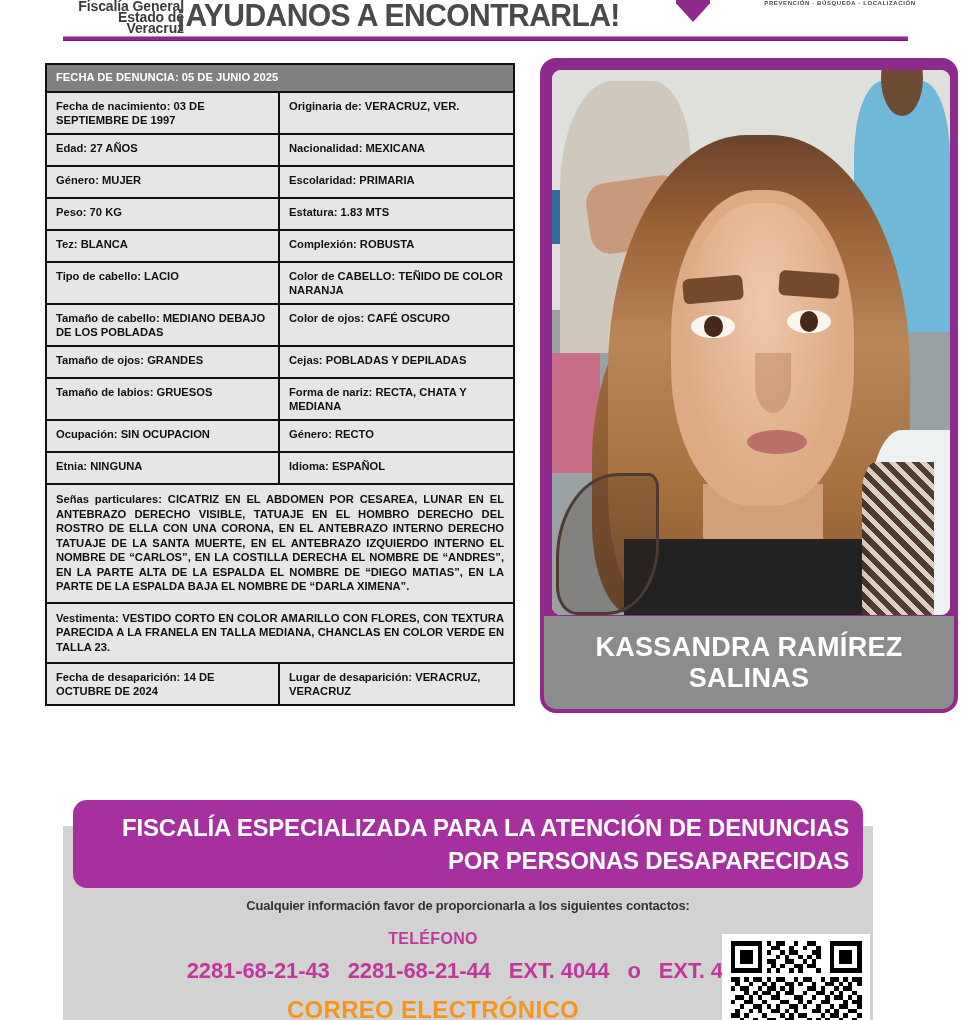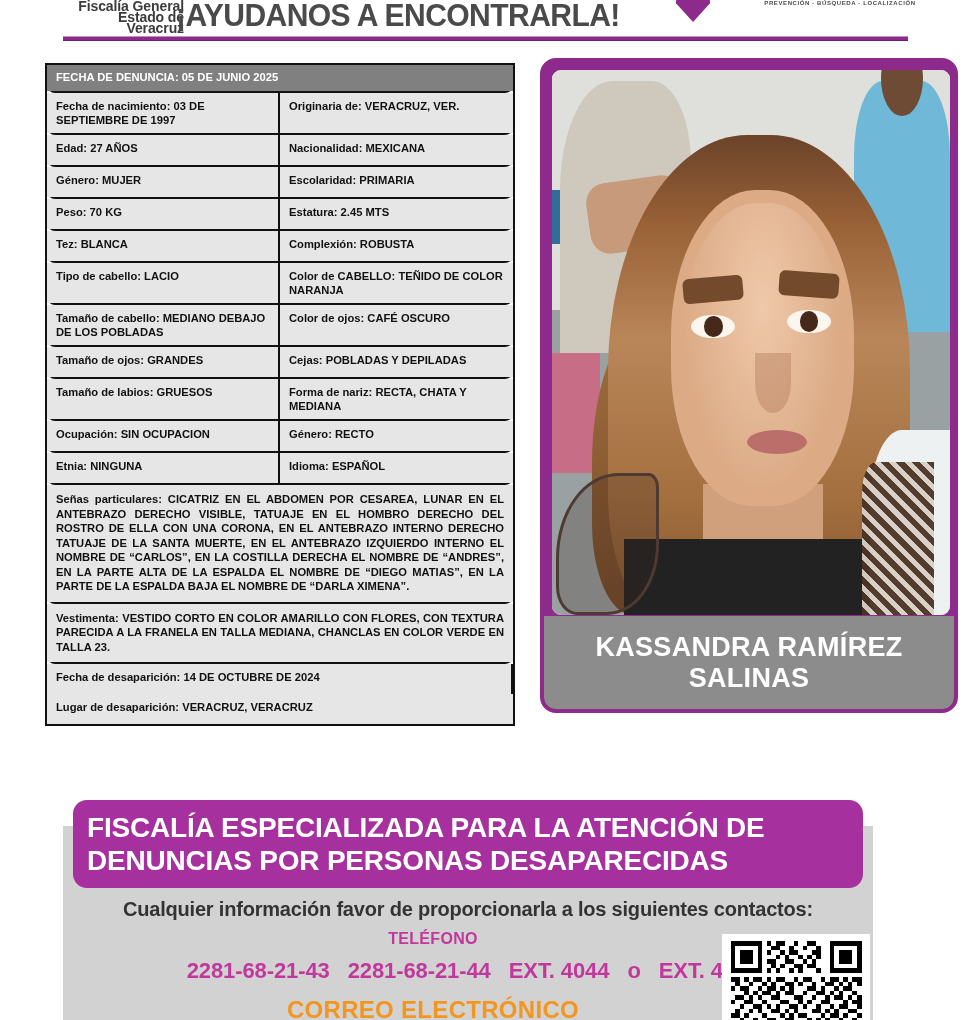--- a/index.html
+++ b/index.html
@@ -40,22 +40,22 @@
   .divider {
     position: absolute; left: 63px; top: 36px; width: 845px; height: 5px;
     background: #8e2a8b; border-top: 1px solid #c08fc0; border-bottom: 1px solid #6d1f6b;
   }
 
   
   .table-wrap {
     position: absolute; left: 45px; top: 63px; width: 470px;
     border: 2px solid #111;
   }
-  .trow { display: flex; width: 100%; border-bottom: 2px solid #111; border-radius: 8px; }
-  .trow:last-child { border-bottom: none; flex-direction: column; }
+  .trow { display: flex; width: 100%; border-bottom: 2px solid #111; }
+  .trow:last-child { border-bottom: none; }
   .tcell {
     background: #e6e6e6; color: #111;
     font-size: 11.2px; font-weight: bold;
     padding: 6px 8px 6px 9px; line-height: 14px;
     flex: 0 0 50%; min-height: 30px;
   }
   .tcell.left { border-right: 2px solid #111; }
   .tcell.full { flex: 0 0 100%; border-right: none; }
   .trow.header-row .tcell {
     background: #808080; color: #ffffff; min-height: 26px;
@@ -146,26 +146,26 @@
   .contact-panel {
     position: absolute; left: 63px; top: 826px; width: 810px; height: 194px;
     background: #d2d2d2;
   }
   .contact-banner {
     position: absolute; left: 73px; top: 800px; width: 790px; height: 88px;
     background: #a6309e; border-radius: 14px;
     display: flex; align-items: center; justify-content: center;
   }
   .contact-banner .bt {
-    color: #ffffff; font-size: 28px; font-weight: bold; text-align: left;
+    color: #ffffff; font-size: 24px; font-weight: bold; text-align: right;
     line-height: 33px; letter-spacing: -0.2px; padding: 0 14px;
   }
   .contact-sub {
     position: absolute; left: 63px; top: 898px; width: 810px;
-    text-align: center; font-size: 20px; font-weight: bold; color: #333;
+    text-align: center; font-size: 13px; font-weight: bold; color: #333;
     letter-spacing: -0.2px;
   }
   .tel-label {
     position: absolute; left: 63px; top: 930px; width: 740px;
     text-align: center; font-size: 16px; font-weight: bold; color: #c0389c;
     letter-spacing: 0.3px;
   }
   .tel-numbers {
     position: absolute; left: 63px; top: 958px; width: 740px;
     text-align: center; font-size: 22px; font-weight: bold; color: #c0389c;
@@ -212,21 +212,21 @@
     <div class="trow">
       <div class="tcell left">Edad:  27 AÑOS</div>
       <div class="tcell">Nacionalidad: MEXICANA</div>
     </div>
     <div class="trow">
       <div class="tcell left">Género: MUJER</div>
       <div class="tcell">Escolaridad:  PRIMARIA</div>
     </div>
     <div class="trow">
       <div class="tcell left">Peso:  70 KG</div>
-      <div class="tcell">Estatura: 2.45 MTS</div>
+      <div class="tcell">Estatura: 1.83 MTS</div>
     </div>
     <div class="trow">
       <div class="tcell left">Tez: BLANCA</div>
       <div class="tcell">Complexión: ROBUSTA</div>
     </div>
     <div class="trow">
       <div class="tcell left">Tipo de cabello: LACIO</div>
       <div class="tcell">Color de CABELLO:  TEÑIDO DE COLOR NARANJA</div>
     </div>
     <div class="trow">

